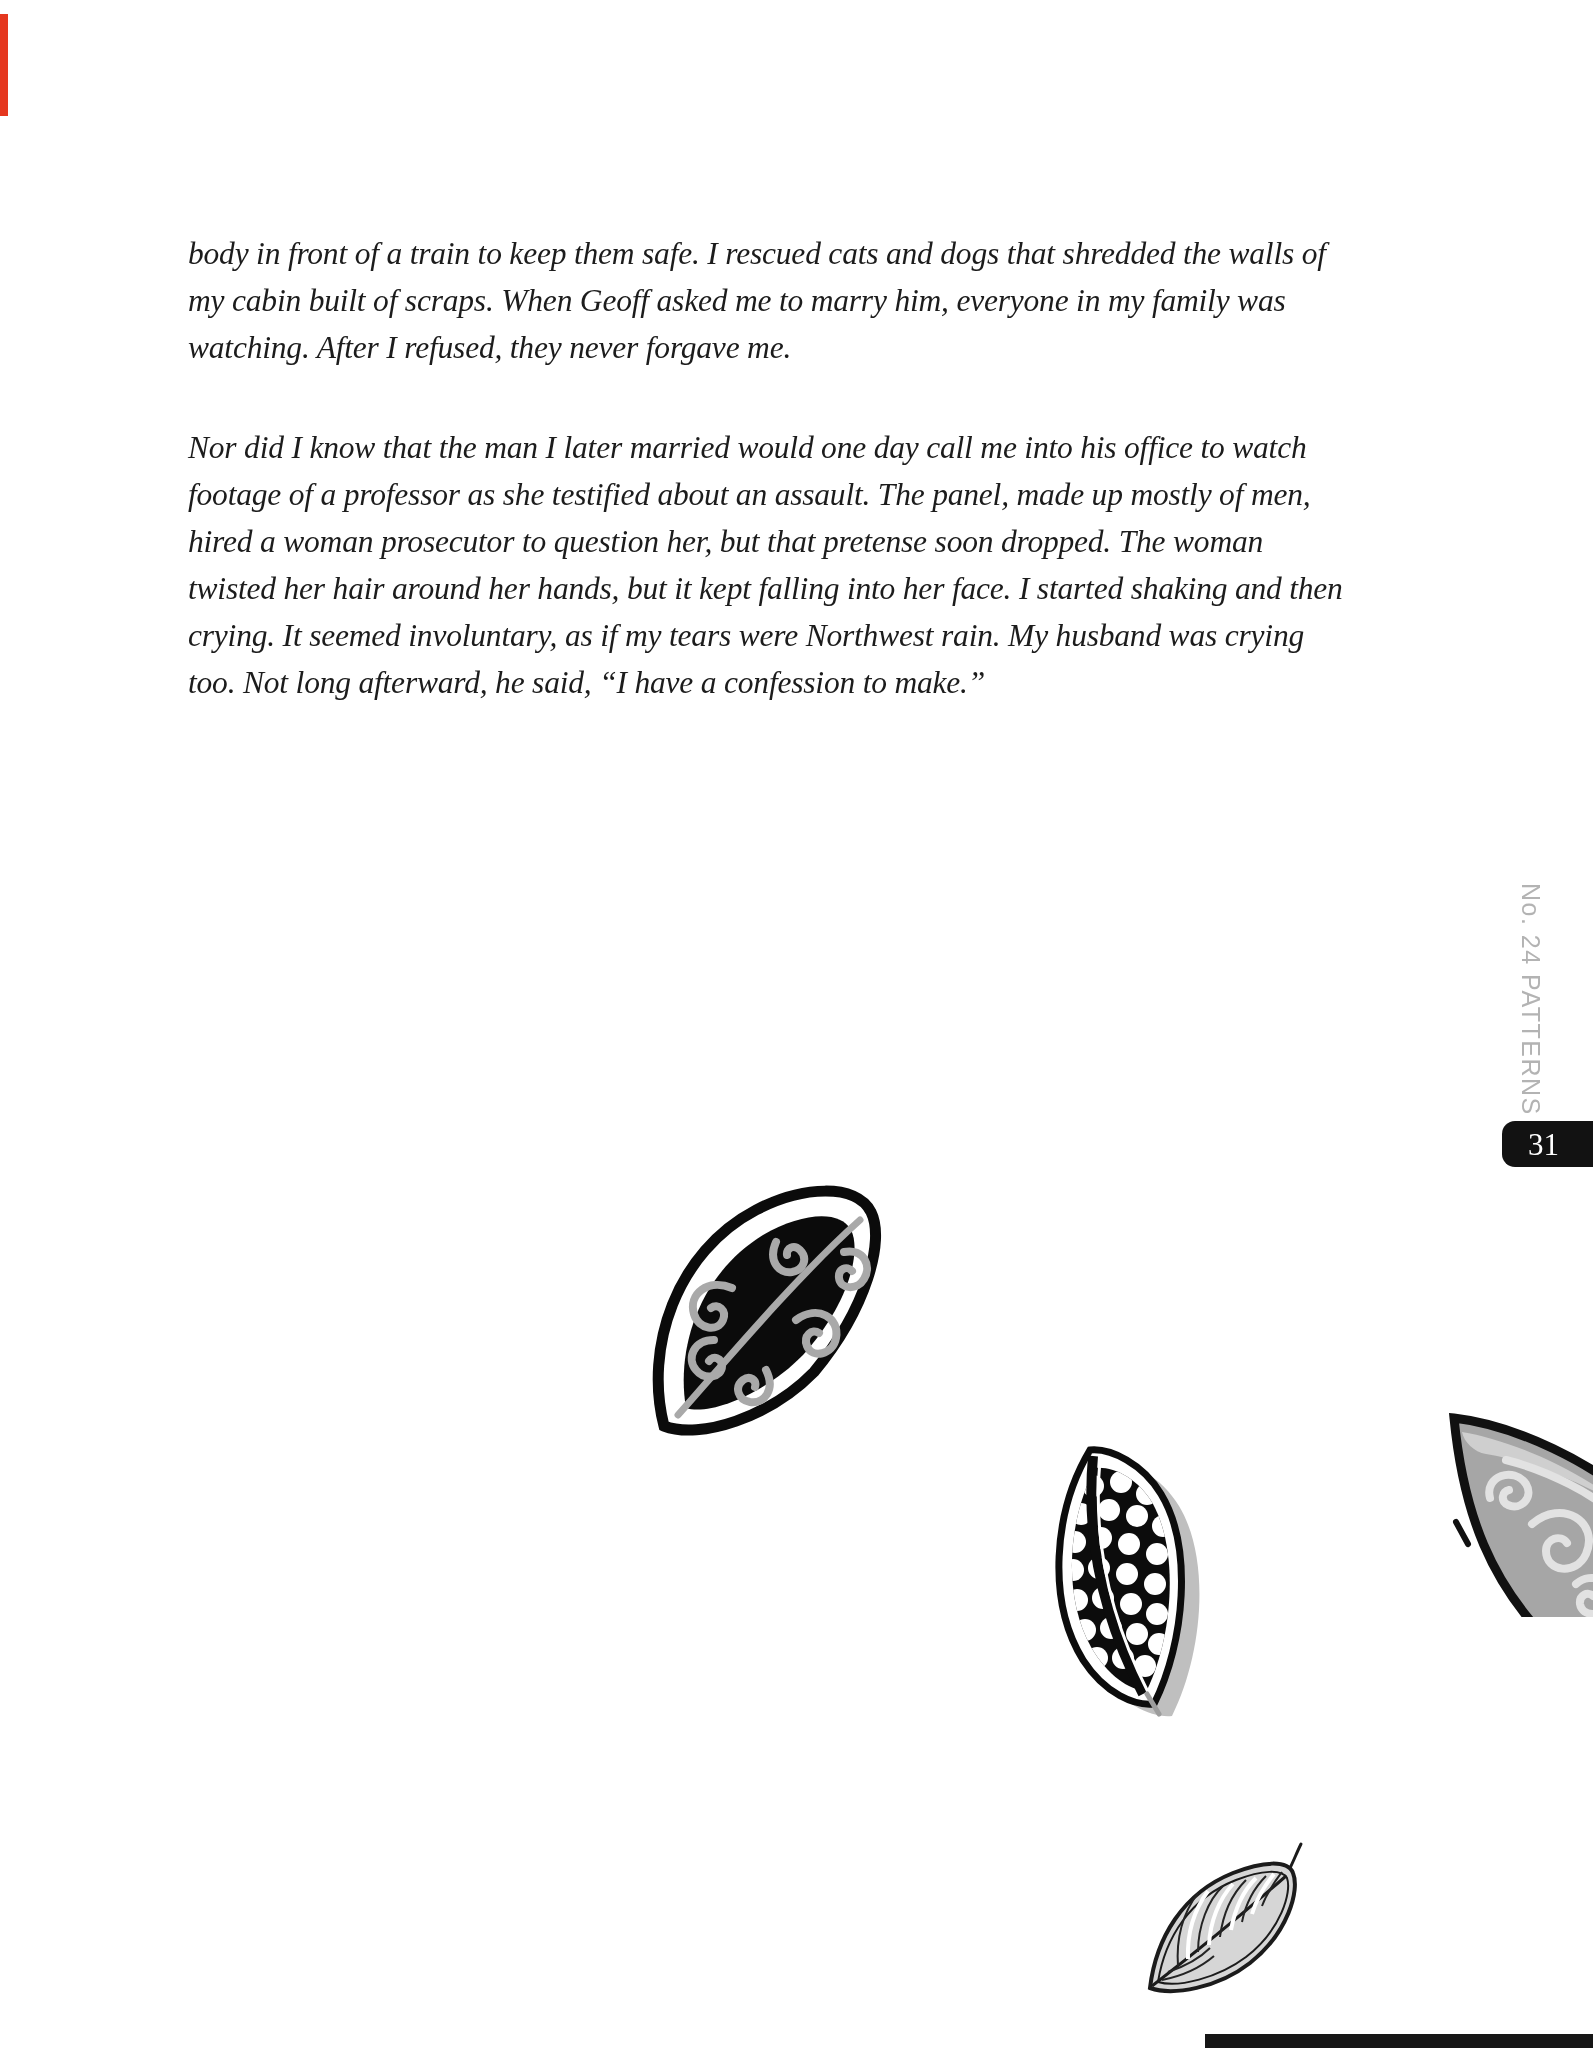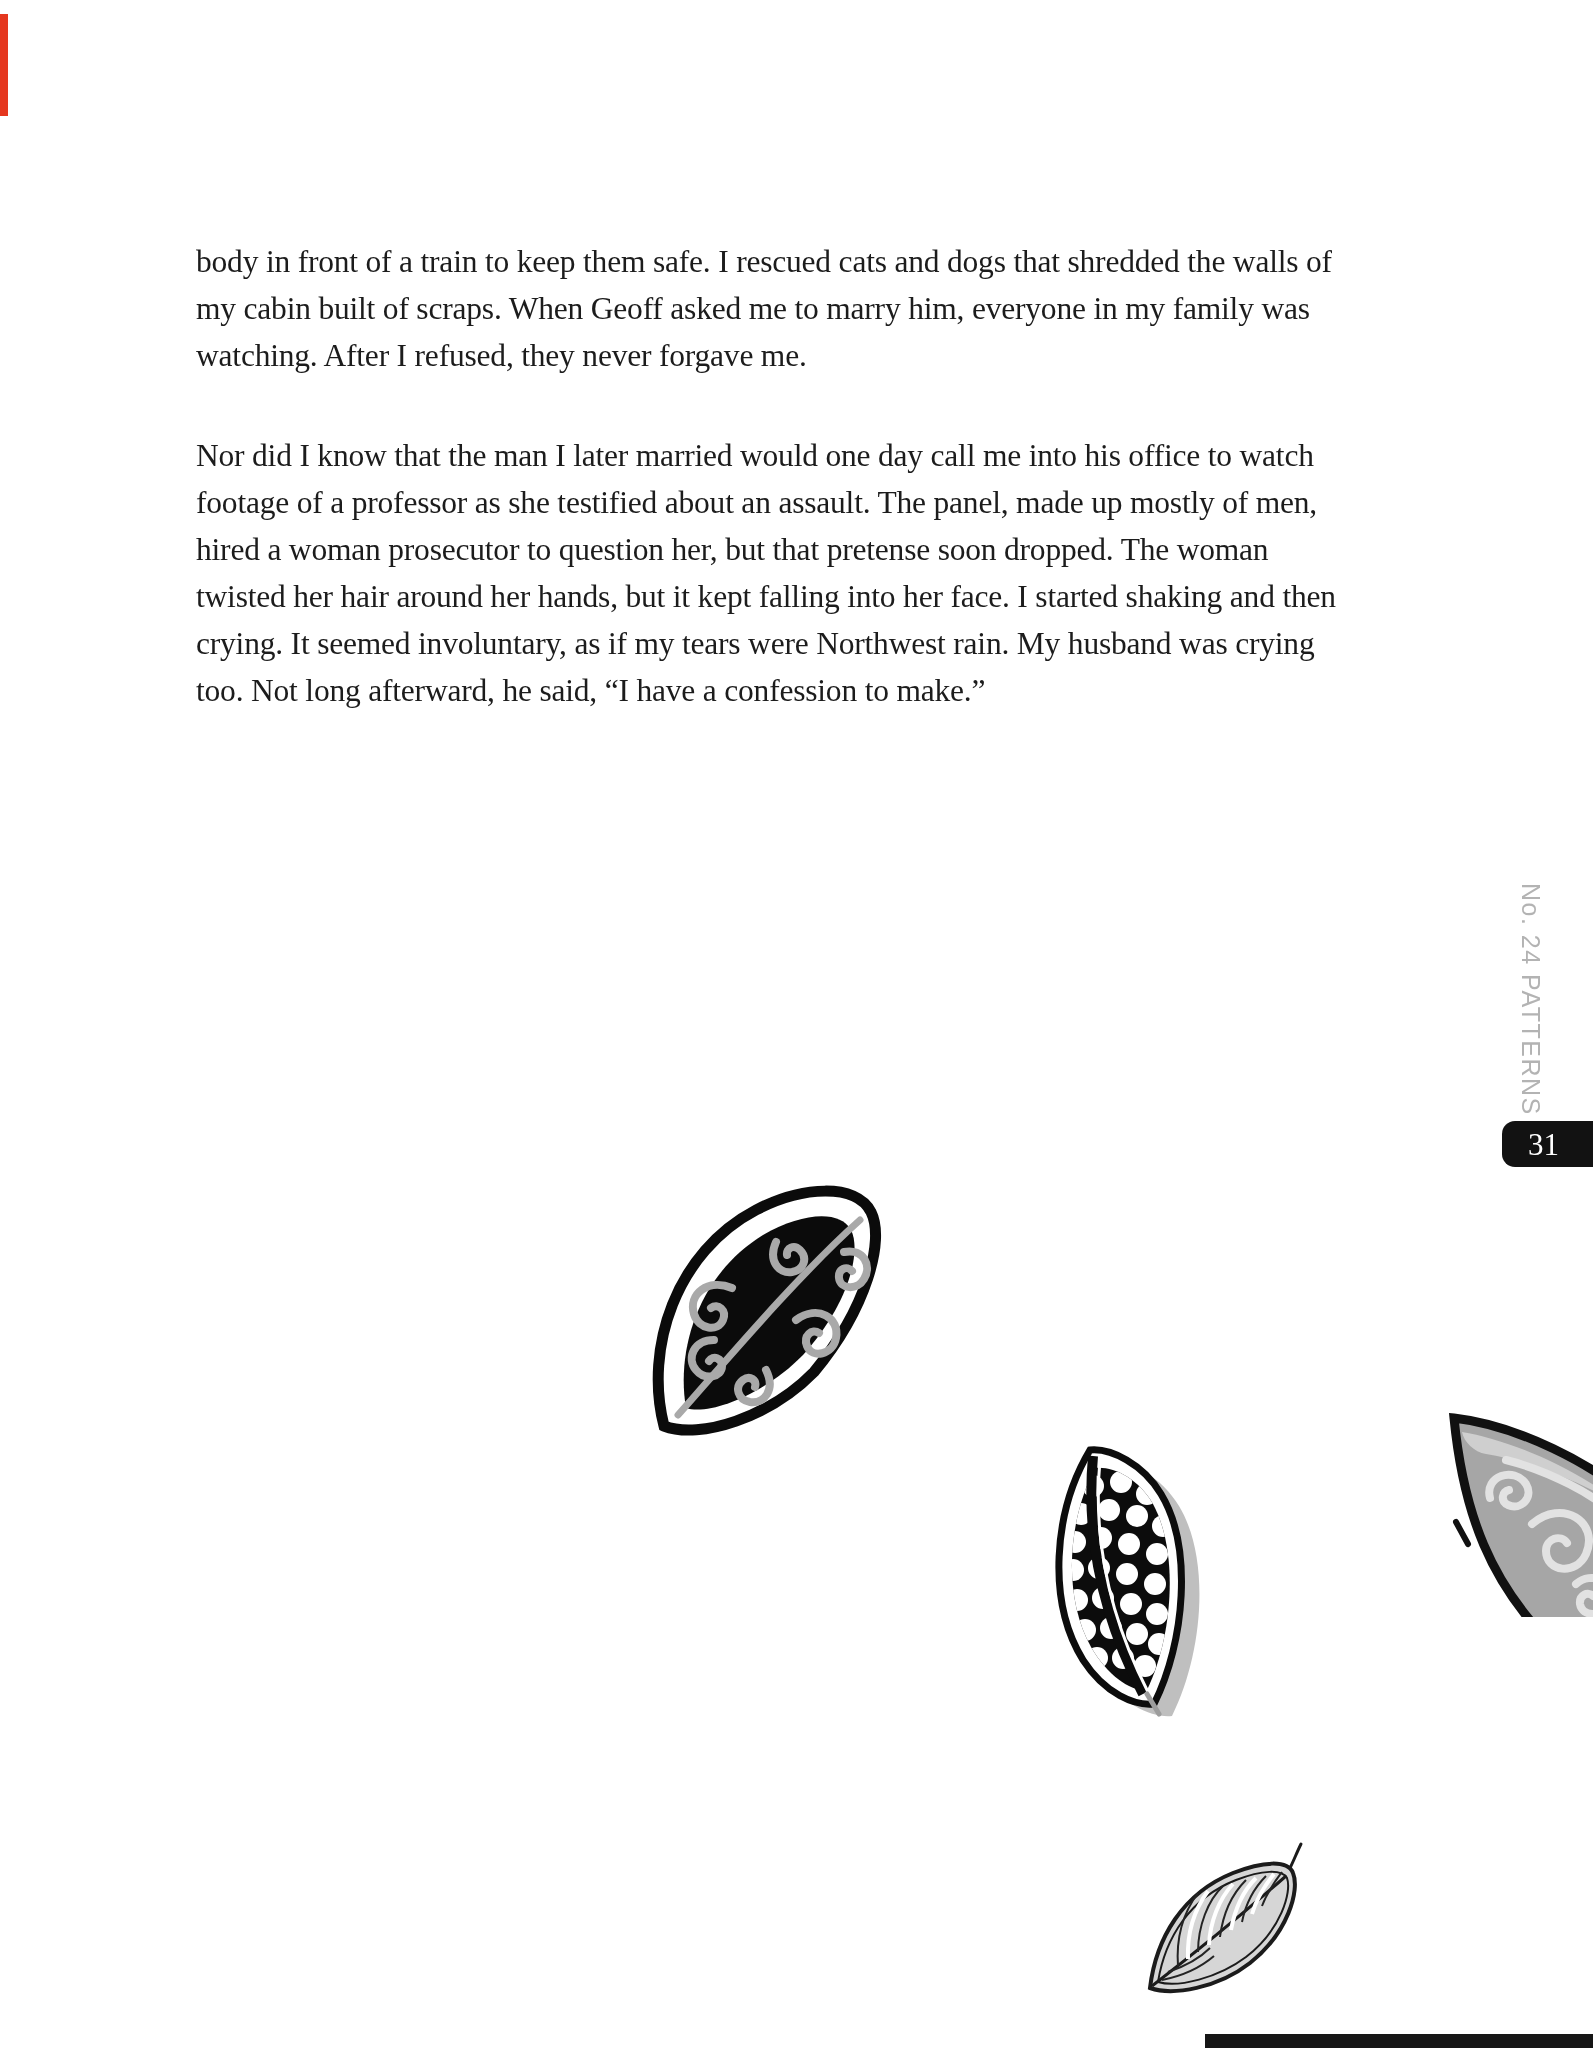--- a/index.html
+++ b/index.html
@@ -9,21 +9,21 @@
   }
   
   .red-mark{position:absolute;left:0;top:14px;width:8px;height:102px;background:#e5371f;}
   
   .bottom-bar{position:absolute;left:1205px;top:2034px;width:388px;height:14px;background:#161616;}
   
   .text-block{
     position:absolute;left:180px;top:222px;width:1175px;
     font-size:31.5px;line-height:47px;color:#1c1c1c;letter-spacing:-0.2px;
   }
-  .text-block p{margin:16px;}
+  .text-block p{margin:8px;font-style:italic;}
   .text-block p + p{margin-top:53px;}
   
   .running-head{
     position:absolute;left:1516px;top:883px;height:240px;
     writing-mode:vertical-lr;text-orientation:mixed;
     font-family:"Liberation Sans",sans-serif;font-size:25px;letter-spacing:1.5px;
     color:#b3b3b3;white-space:nowrap;
   }
   
   .folio{

